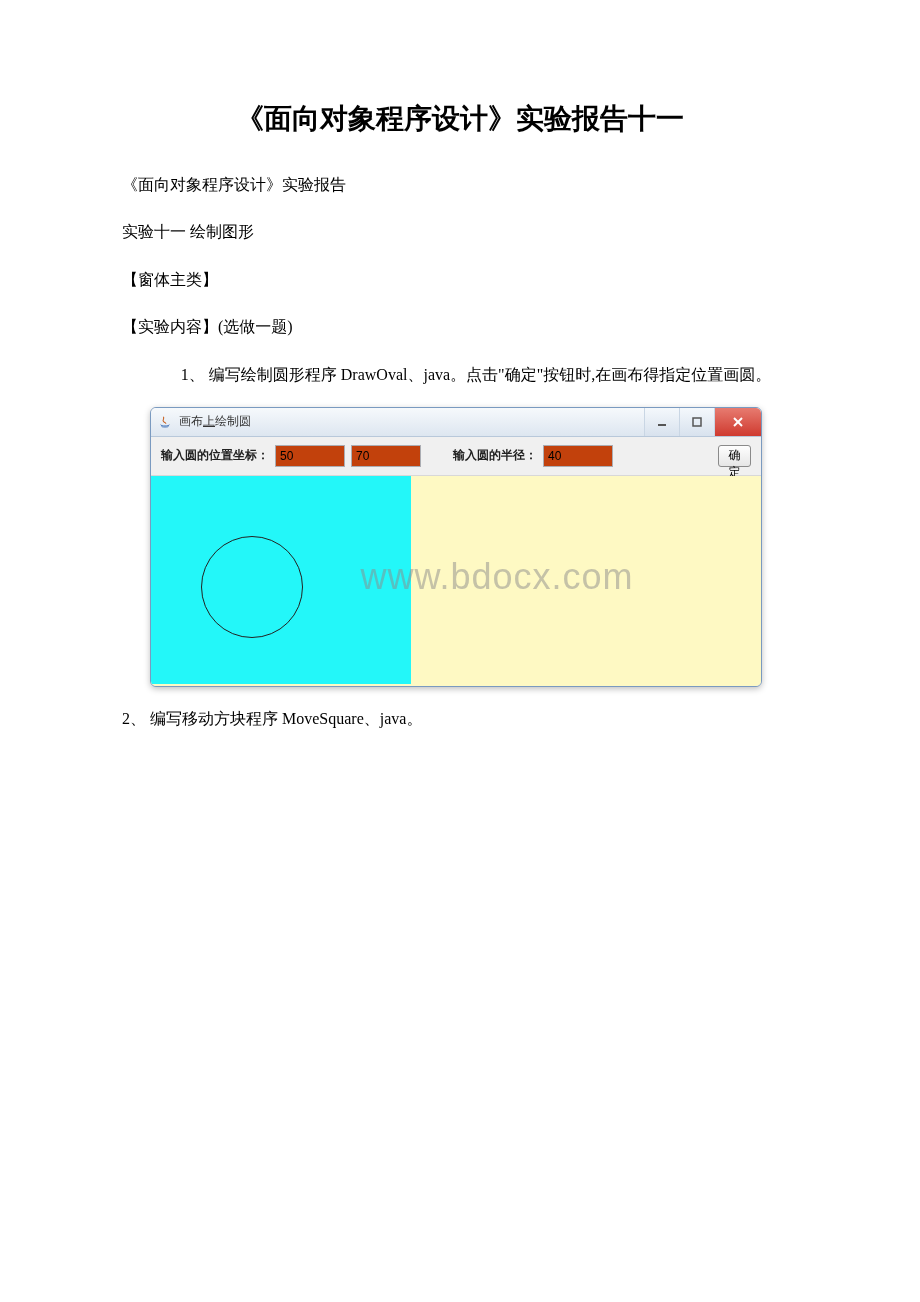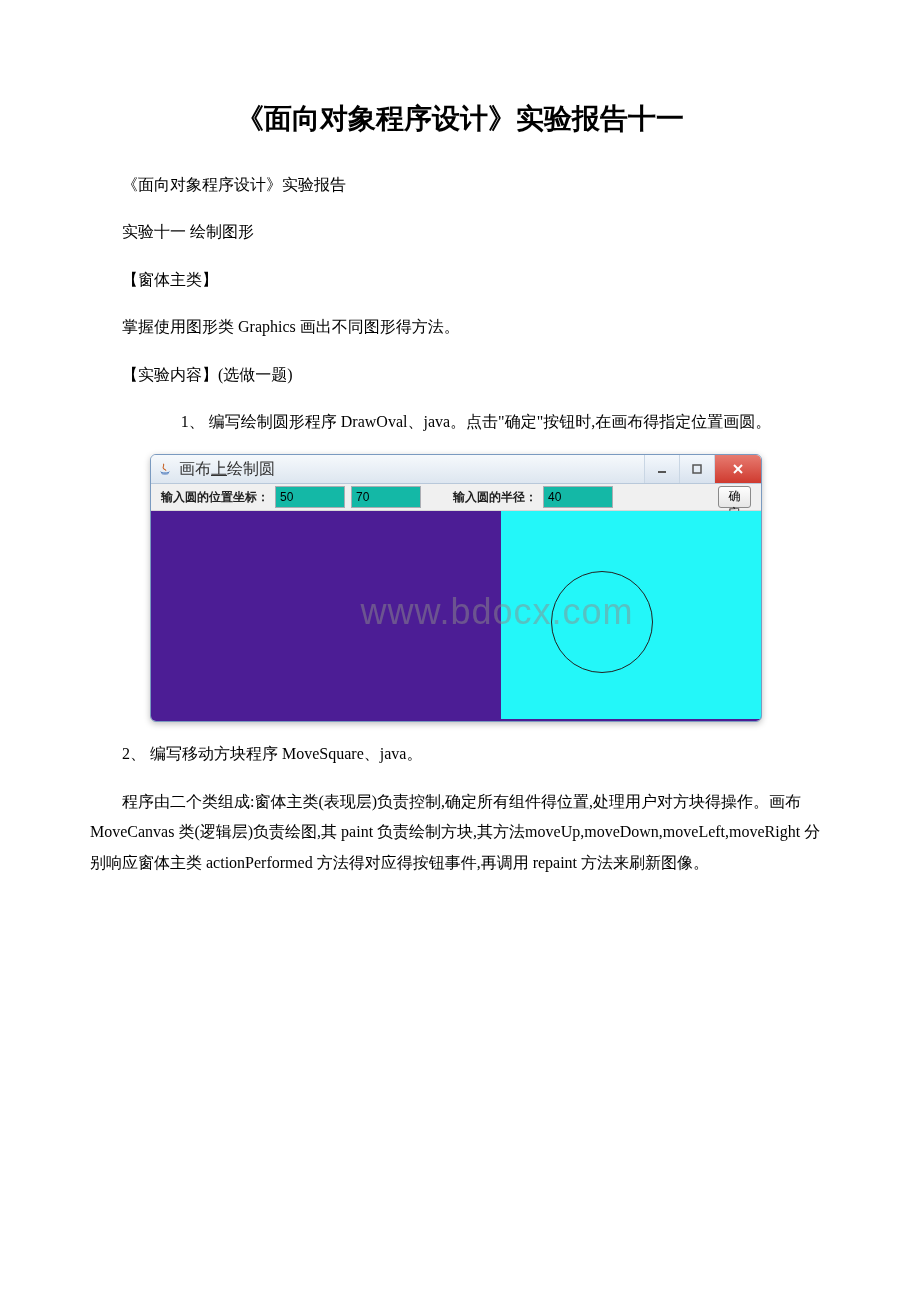--- a/index.html
+++ b/index.html
@@ -55,21 +55,21 @@
     margin-right: 6px;
     display: inline-flex;
     align-items: center;
     justify-content: center;
   }
   .java-icon svg {
     width: 14px;
     height: 14px;
   }
   .win-title {
-    font-size: 16px;
+    font-size: 12px;
     color: #333;
     flex: 1;
     font-family: Liberation Mono, monospace;
   }
   .win-title .emph {
     text-decoration: underline;
   }
   .win-controls {
     display: flex;
     height: 100%;
@@ -88,56 +88,56 @@
     background: linear-gradient(#e77b70, #cf3a2f);
     border-top-right-radius: 4px;
   }
   .win-btn svg { width: 12px; height: 12px; }
   .win-btn.close svg { stroke: #fff; }
   .win-btn.min svg, .win-btn.max svg { stroke: #555; fill:none; }
 
   .toolbar {
     display: flex;
     align-items: center;
-    padding: 2px 10px;
+    padding: 8px 10px;
     gap: 6px;
     background: #f0f0f0;
     border-bottom: 1px solid #d8d8d8;
     font-size: 12px;
   }
   .toolbar .label {
     font-weight: bold;
     color: #222;
   }
   .toolbar input.num {
     width: 60px;
     height: 18px;
     font-size: 12px;
     padding: 1px 4px;
     border: 1px solid #abadb3;
-    background: #14b8a6;
+    background: #c2410c;
   }
   .toolbar .spacer {
     width: 20px;
   }
   .toolbar button.ok {
     width: 33px;
     height: 22px;
     font-size: 12px;
     border: 1px solid #8a8a8a;
     background: linear-gradient(#fefefe, #e6e6e6);
     border-radius: 3px;
     cursor: pointer;
   }
   .canvas-area {
     height: 210px;
-    background: #4c1d95;
+    background: #fef9c3;
     position: relative;
     display: flex;
-    justify-content: flex-end;
+    justify-content: flex-start;
   }
   .canvas {
     width: 260px;
     height: 208px;
     background: #23f7f9;
     position: relative;
   }
   .circle {
     position: absolute;
     border: 1px solid #222;
@@ -158,21 +158,20 @@
 </style>
 </head>
 <body>
 
 <div class="page">
   <div class="title">《面向对象程序设计》实验报告十一</div>
 
   <div class="para">《面向对象程序设计》实验报告</div>
   <div class="para">实验十一 绘制图形</div>
   <div class="para">【窗体主类】</div>
-  <div class="para">掌握使用图形类 Graphics 画出不同图形得方法。</div>
   <div class="para">【实验内容】(选做一题)</div>
   <div class="para no-indent" style="text-indent:2em;text-align:center;">1、 编写绘制圆形程序 DrawOval、java。点击"确定"按钮时,在画布得指定位置画圆。</div>
 
   <div class="window-wrapper">
     <div class="window">
       <div class="titlebar">
         <span class="java-icon">
           <svg viewBox="0 0 16 16">
               <path d="M6 2 C8 4 5 5 6 7 C7 9 9 8 9 10" stroke="#c65b1a" stroke-width="1.2" fill="none"></path>
               <path d="M3 11 C3 13 13 13 13 11 M4 13 C4 14 12 14 12 13" stroke="#3a6db5" stroke-width="1" fill="none"></path>
@@ -215,14 +214,13 @@
       <div class="canvas-area">
         <div class="canvas">
           <div class="circle" id="oval" style="left: 50px; top: 60px; width: 100px; height: 100px;"></div>
         </div>
         <div class="watermark">www.bdocx.com</div>
       </div>
     </div>
   </div>
 
   <div class="para">2、 编写移动方块程序 MoveSquare、java。</div>
-  <div class="para no-indent" style="text-indent:2em;">程序由二个类组成:窗体主类(表现层)负责控制,确定所有组件得位置,处理用户对方块得操作。画布 MoveCanvas 类(逻辑层)负责绘图,其 paint 负责绘制方块,其方法moveUp,moveDown,moveLeft,moveRight 分别响应窗体主类 actionPerformed 方法得对应得按钮事件,再调用 repaint 方法来刷新图像。</div>
 </div>
 
 </body></html>

